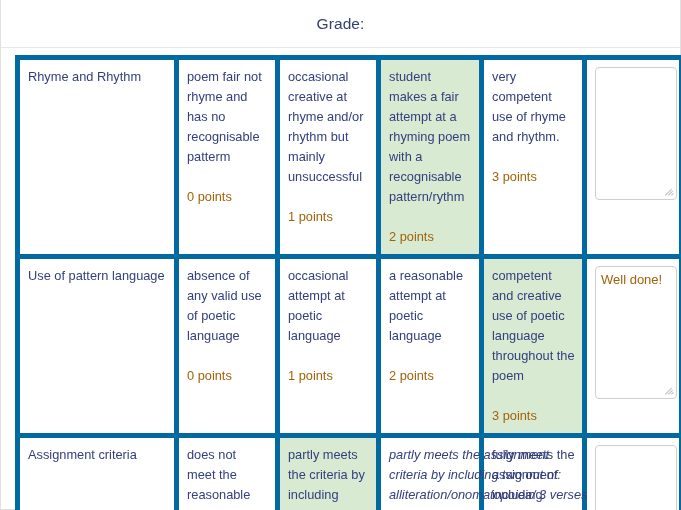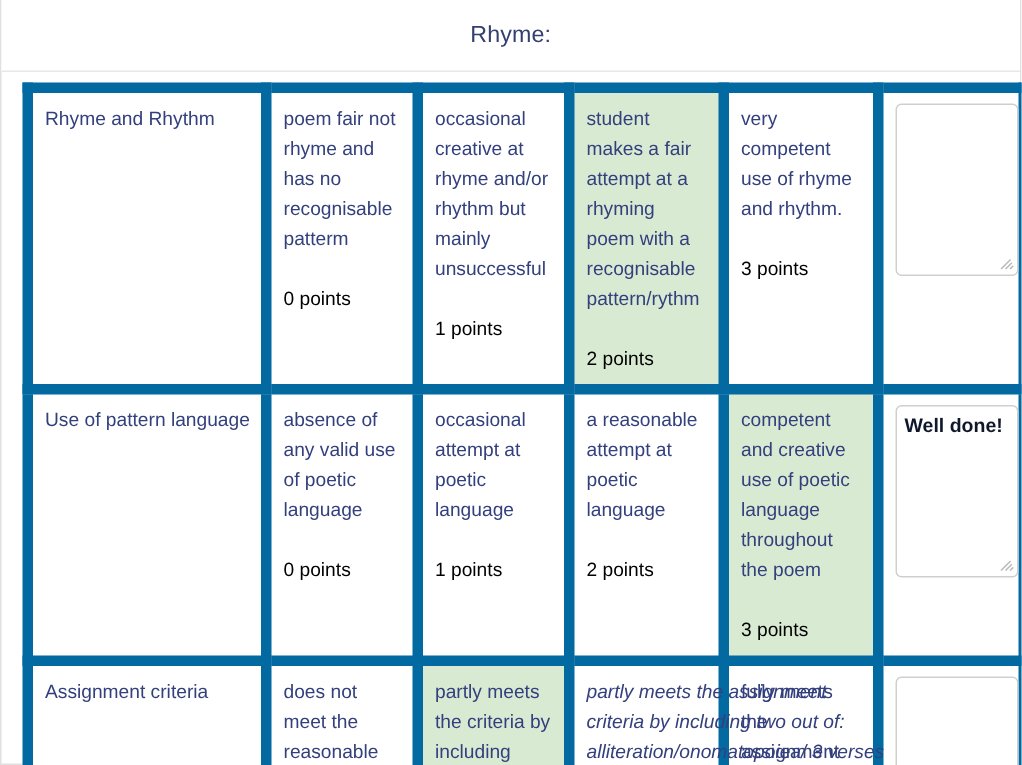--- a/index.html
+++ b/index.html
@@ -60,21 +60,21 @@
   
   table.rubric {
     border-collapse: collapse;
     table-layout: fixed;
     width: 653px;
     border: 1px solid #d8d8d8;
     background: #ffffff;
   }
 
   table.rubric td {
-    border: 7px solid #0369a1;
+    border: 5px solid #0369a1;
     vertical-align: top;
     padding: 7px 7px 7px 8px;
     font-size: 12.8px;
     line-height: 20px;
     color: #33407d;
     overflow: visible;
     white-space: normal;
     word-wrap: break-word;
   }
 
@@ -94,43 +94,42 @@
     margin-top: 20px;
   }
 
   .level-desc {
     display: block;
   }
 
   .level-points {
     display: block;
     margin-top: 20px;
-    color: #000000;
+    color: #a16207;
     font-size: 12.8px;
   }
 
   td.comment-cell {
     padding: 6px 6px 6px 7px;
   }
 
   .comment-box {
     box-sizing: border-box;
     width: 82px;
-    height: 115px;
+    height: 133px;
     border: 1px solid #cfcfcf;
     border-radius: 4px;
     background: #ffffff;
     position: relative;
     font-family: "Liberation Sans", sans-serif;
     font-size: 13px;
-    color: #0f172a;
+    color: #a16207;
     padding: 4px 5px;
     line-height: 17px;
     overflow: hidden;
-    font-weight: bold;
   }
 
   .comment-box .resize-grip {
     position: absolute;
     right: 1px;
     bottom: 1px;
     width: 12px;
     height: 12px;
     pointer-events: none;
   }
@@ -155,21 +154,21 @@
     font-style: italic;
   }
 </style>
 </head>
 <body>
 
 <div class="page">
   <div class="panel">
 
     <div class="panel-header">
-      <div class="panel-title">Rhyme:</div>
+      <div class="panel-title">Grade:</div>
     </div>
 
     <div class="panel-body">
       <table class="rubric">
         <colgroup>
           <col class="c-criterion">
           <col class="c-level">
           <col class="c-level">
           <col class="c-level4">
           <col class="c-level5">

